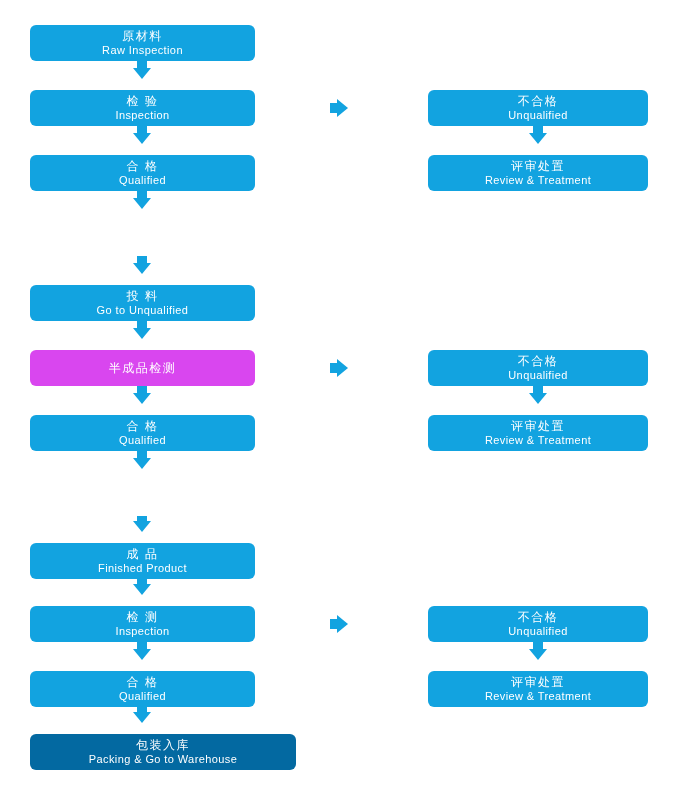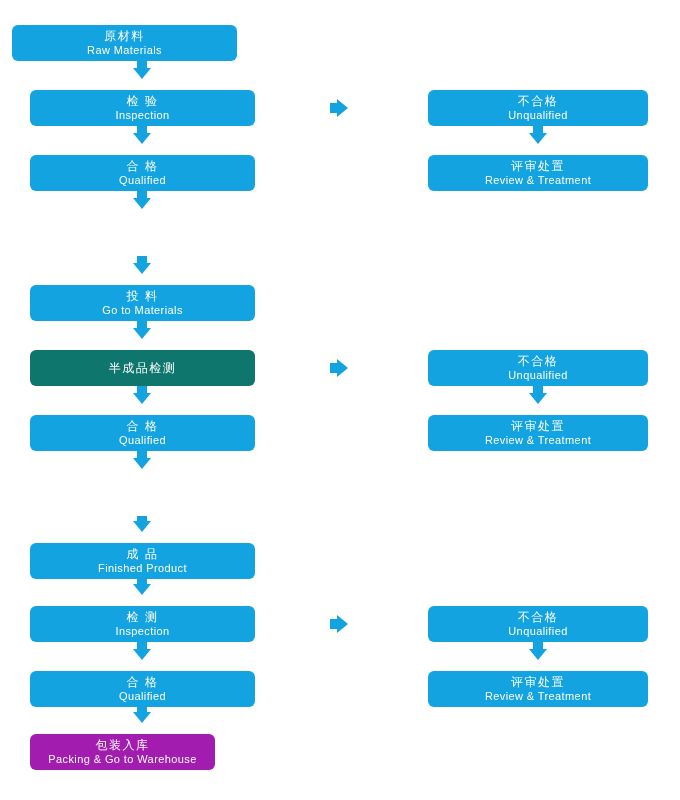--- a/index.html
+++ b/index.html
@@ -81,56 +81,56 @@
     height: 0;
     border-top: 9px solid transparent;
     border-bottom: 9px solid transparent;
     border-left: 11px solid #12a3e0;
   }
 </style>
 </head>
 <body>
 
 <div id="flowchart">
-    <div class="node" style="left: 12px; top: 25px; width: 225px; height: 36px; background: rgb(18, 163, 224); color: rgb(255, 255, 255);">
+    <div class="node" style="left: 30px; top: 25px; width: 225px; height: 36px; background: rgb(18, 163, 224); color: rgb(255, 255, 255);">
       <div class="cn">原材料</div>
-      <div class="en">Raw Materials</div>
+      <div class="en">Raw Inspection</div>
     </div>
     <div class="node" style="left: 30px; top: 90px; width: 225px; height: 36px; background: rgb(18, 163, 224); color: rgb(255, 255, 255);">
       <div class="cn">检 验</div>
       <div class="en">Inspection</div>
     </div>
     <div class="node" style="left: 30px; top: 155px; width: 225px; height: 36px; background: rgb(18, 163, 224); color: rgb(255, 255, 255);">
       <div class="cn">合 格</div>
       <div class="en">Qualified</div>
     </div>
     <div class="node" style="left: 30px; top: 285px; width: 225px; height: 36px; background: rgb(18, 163, 224); color: rgb(255, 255, 255);">
       <div class="cn">投 料</div>
-      <div class="en">Go to Materials</div>
-    </div>
-    <div class="node" style="left: 30px; top: 350px; width: 225px; height: 36px; background: #0f766e; color: rgb(255, 255, 255);">
+      <div class="en">Go to Unqualified</div>
+    </div>
+    <div class="node" style="left: 30px; top: 350px; width: 225px; height: 36px; background: #d946ef; color: rgb(255, 255, 255);">
       <div class="cn">半成品检测</div>
     </div>
     <div class="node" style="left: 30px; top: 415px; width: 225px; height: 36px; background: rgb(18, 163, 224); color: rgb(255, 255, 255);">
       <div class="cn">合 格</div>
       <div class="en">Qualified</div>
     </div>
     <div class="node" style="left: 30px; top: 543px; width: 225px; height: 36px; background: rgb(18, 163, 224); color: rgb(255, 255, 255);">
       <div class="cn">成 品</div>
       <div class="en">Finished Product</div>
     </div>
     <div class="node" style="left: 30px; top: 606px; width: 225px; height: 36px; background: rgb(18, 163, 224); color: rgb(255, 255, 255);">
       <div class="cn">检 测</div>
       <div class="en">Inspection</div>
     </div>
     <div class="node" style="left: 30px; top: 671px; width: 225px; height: 36px; background: rgb(18, 163, 224); color: rgb(255, 255, 255);">
       <div class="cn">合 格</div>
       <div class="en">Qualified</div>
     </div>
-    <div class="node" style="left: 30px; top: 734px; width: 185px; height: 36px; background: #a21caf; color: rgb(255, 255, 255);">
+    <div class="node" style="left: 30px; top: 734px; width: 266px; height: 36px; background: #0369a1; color: rgb(255, 255, 255);">
       <div class="cn">包装入库</div>
       <div class="en">Packing &amp; Go to Warehouse</div>
     </div>
     <div class="node" style="left: 428px; top: 90px; width: 220px; height: 36px; background: rgb(18, 163, 224); color: rgb(255, 255, 255);">
       <div class="cn">不合格</div>
       <div class="en">Unqualified</div>
     </div>
     <div class="node" style="left: 428px; top: 155px; width: 220px; height: 36px; background: rgb(18, 163, 224); color: rgb(255, 255, 255);">
       <div class="cn">评审处置</div>
       <div class="en">Review &amp; Treatment</div>

